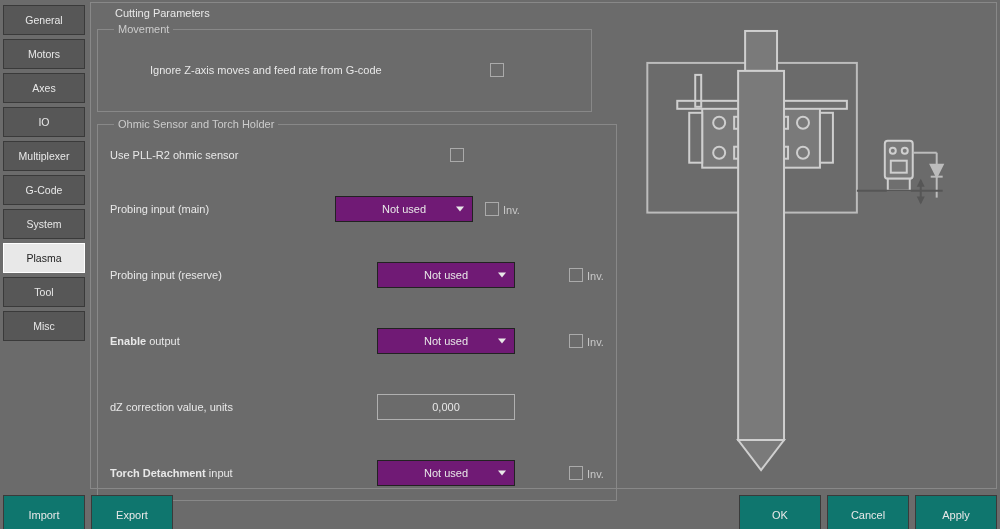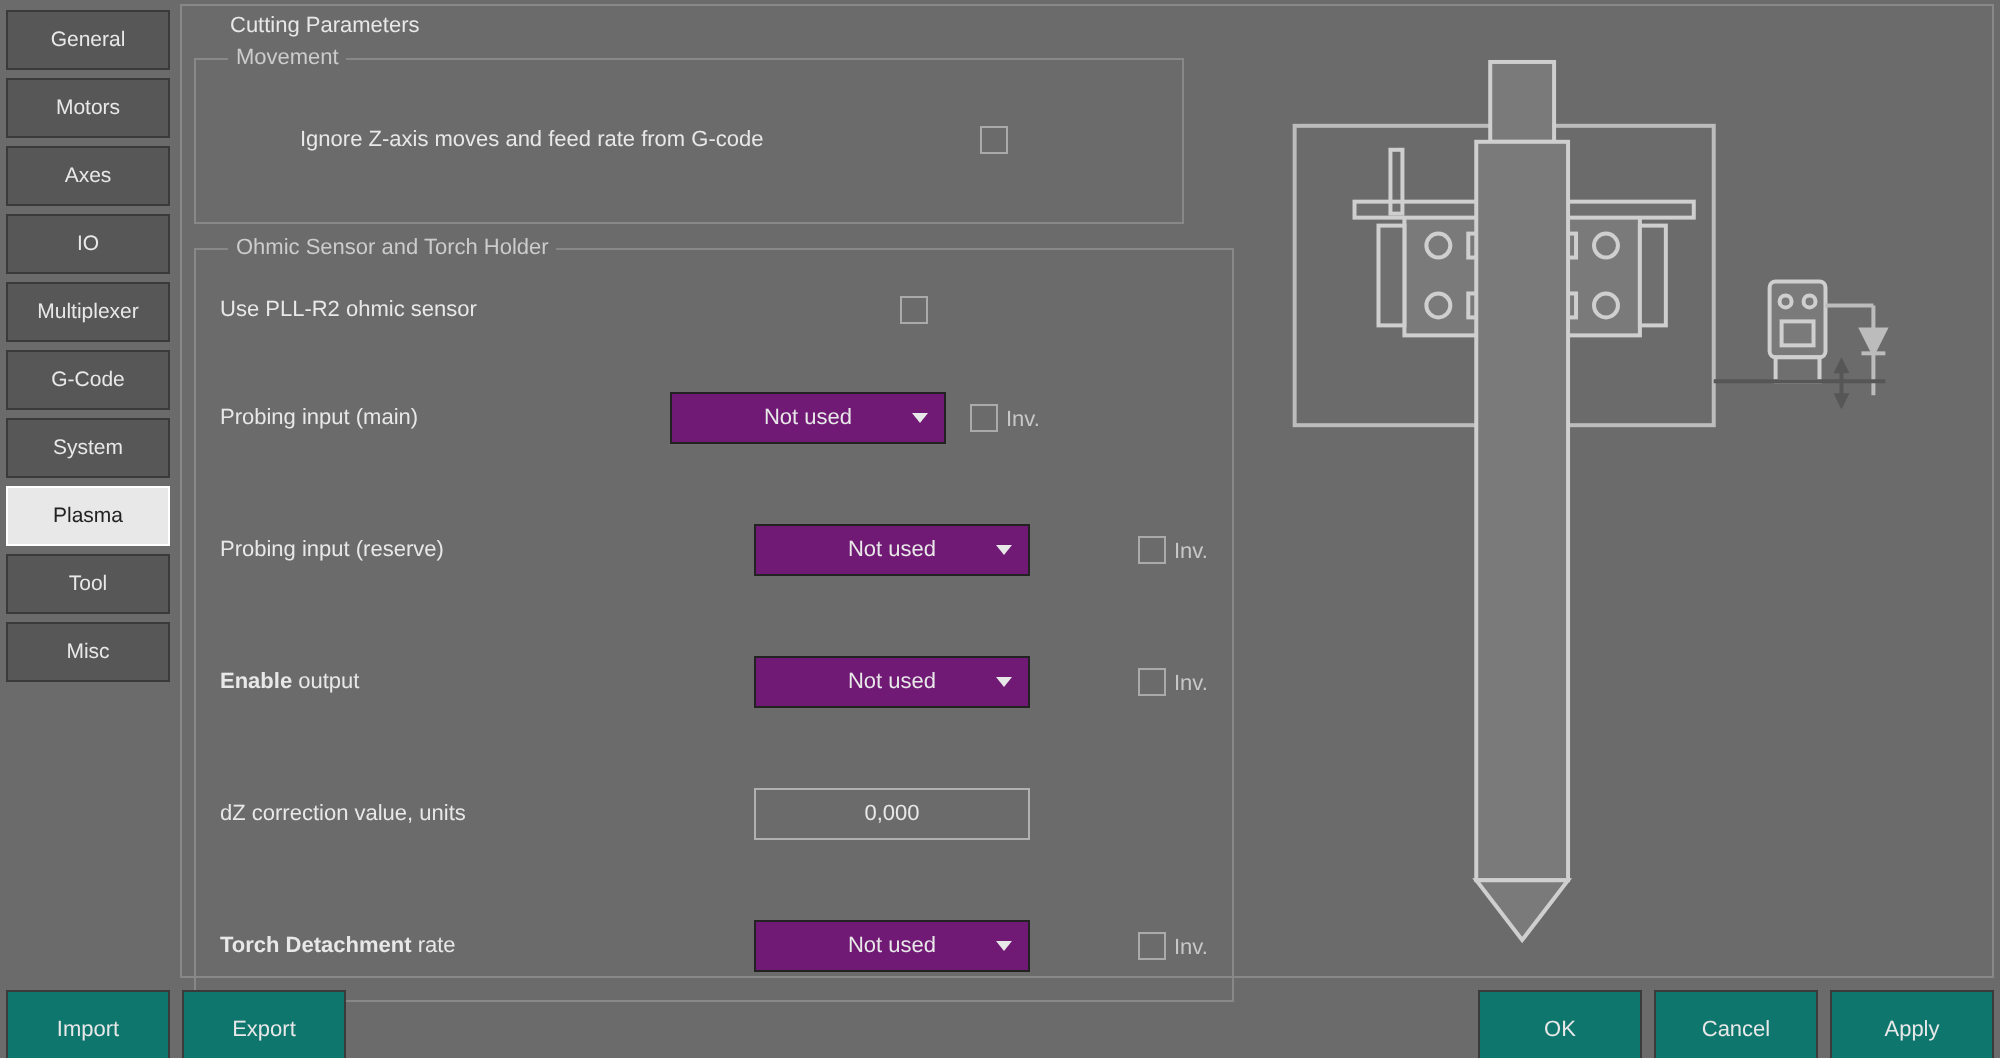--- a/index.html
+++ b/index.html
@@ -256,21 +256,21 @@
 
         <div class="row big-gap">
           <div class="label">dZ correction value, units</div>
           <div class="num-input">
             <span>0,000</span>
           </div>
         </div>
 
         <div class="row big-gap">
           <div class="label">
-            <span class="bold">Torch Detachment</span><span> rate</span>
+            <span class="bold">Torch Detachment</span><span> input</span>
           </div>
           <div class="select">
             <span>Not used</span>
             <span class="caret"></span>
           </div>
           <div class="inv-wrap">
             <div class="checkbox"></div>
             <span class="inv-label">Inv.</span>
           </div>
         </div>

